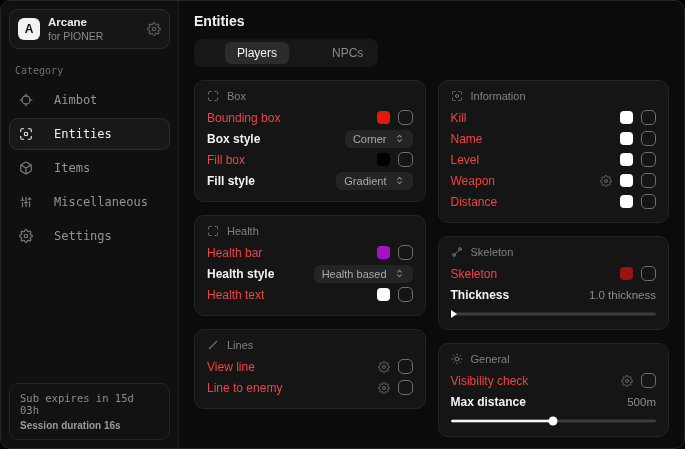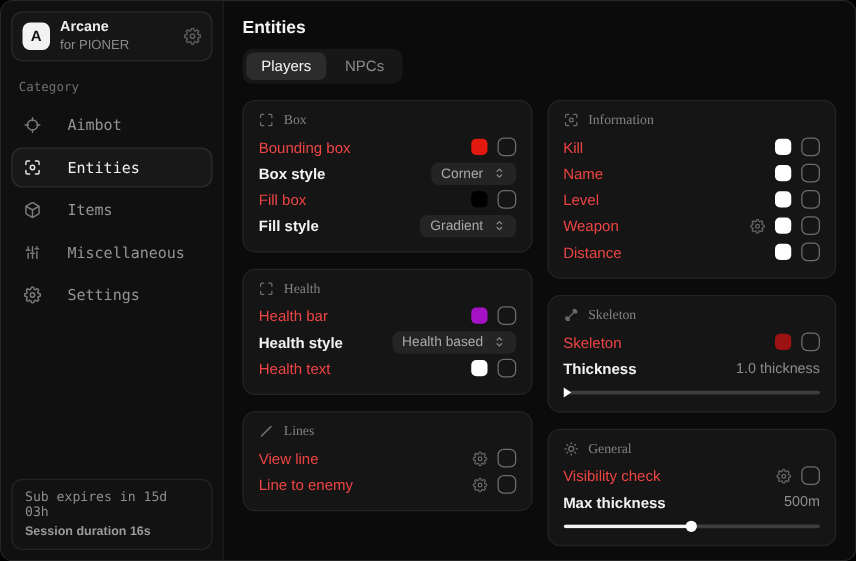--- a/index.html
+++ b/index.html
@@ -32,27 +32,27 @@
   .footer-card { border:1px solid #242424; border-radius:9px; padding:8px 10px; background:#121212; }
   .footer-line1 { font-family:"DejaVu Sans Mono", monospace; font-size:10.5px; color:#8d8d8d; }
   .footer-line2 { font-size:10px; font-weight:700; color:#9b9b9b; margin-top:4px; }
 
   
   .main { flex:1; padding:12px 15px; display:flex; flex-direction:column; overflow:hidden; }
   .page-title { font-size:14px; font-weight:700; color:#f2f2f2; }
   .tabs { display:inline-flex; gap:3px; background:#171717; border-radius:8px; padding:3px;
           margin-top:10px; align-self:flex-start; }
   .tab { border:none; background:transparent; color:#8a8a8a; font-size:12px; padding:4px 12px;
-         border-radius:6px; cursor:pointer; font-family:inherit; }
+         border-radius:6px; cursor:pointer; font-family:inherit;margin-left:28px; }
   .tab.active { background:#2c2c2c; color:#f5f5f5; }
 
   .cols { display:flex; gap:12px; margin-top:13px; align-items:flex-start; }
   .col { flex:1; display:flex; flex-direction:column; gap:13px; min-width:0; }
   .card { background:#151515; border:1px solid #242424; border-radius:10px; padding:9px 12px 10px 12px; }
-  .card-h { display:flex; align-items:center; gap:8px; color:#828282; font-family:Liberation Serif, serif;
+  .card-h { display:flex; align-items:center; gap:8px; color:#828282; font-family:Liberation Sans, sans-serif;
             font-size:11px; margin-bottom:5px; }
   .card-h .ic { display:flex; color:#6f6f6f; }
   .row { display:flex; align-items:center; justify-content:space-between; min-height:21px; padding:1px 0; }
   .lbl { font-size:12px; color:#ef4444; }
   .lbl.bright { color:#f2f2f2; font-weight:700; }
   .ctrls { display:flex; align-items:center; gap:8px; }
   .swatch { width:13px; height:13px; border-radius:4px; display:inline-block; flex:none; }
   .checkbox { width:15px; height:15px; border:1.5px solid #6e6e6e; border-radius:5px;
               display:inline-block; background:transparent; flex:none; cursor:pointer; }
   .mini-gear { color:#686868; display:flex; cursor:pointer; }
@@ -414,21 +414,21 @@
             <span class="ctrls">
               <span class="mini-gear">
                   <svg width="12" height="12" viewBox="0 0 24 24">
                     <use href="#i-gear"></use>
                   </svg>
                 </span>
               <span class="checkbox"></span>
             </span>
           </div>
           <div class="row">
-            <span class="lbl bright">Max thickness</span>
+            <span class="lbl bright">Max distance</span>
             <span class="value">500m</span>
           </div>
           <div class="slider">
             <div class="slider-track">
                 <div class="slider-fill" style="width: 50%;"></div>
               </div>
             <div class="thumb-circle" style="left: 50%;"></div>
           </div>
         </div>
       </div>

